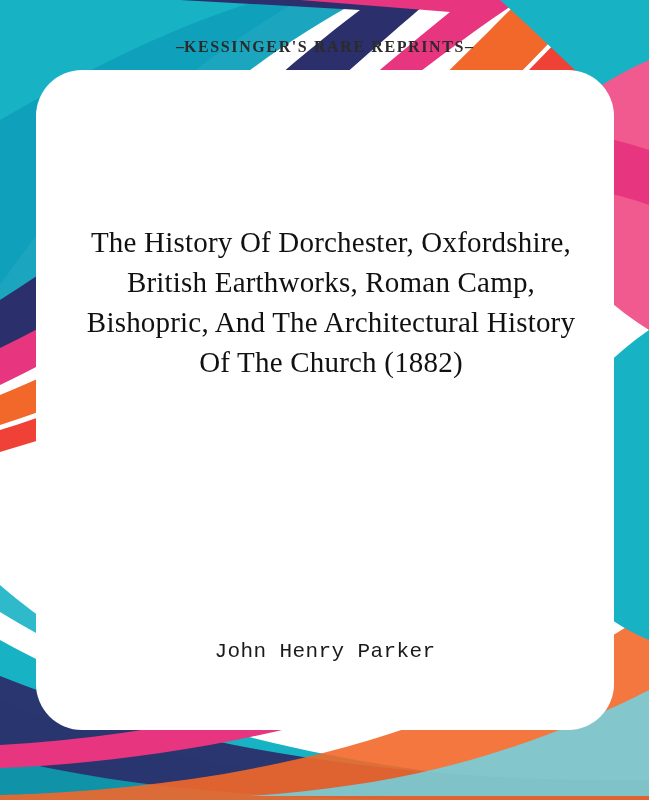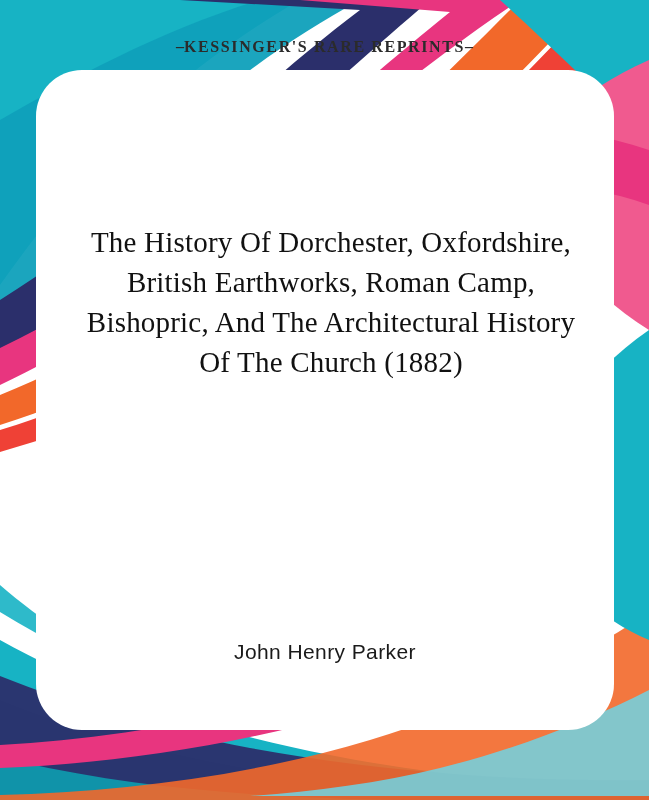--- a/index.html
+++ b/index.html
@@ -67,21 +67,21 @@
     letter-spacing: 0.2px;
   }
   .author-block {
     position: absolute;
     left: 62px;
     top: 640px;
     width: 526px;
     z-index: 5;
     text-align: center;
     color: #1a1a1a;
-    font-family: Liberation Sans, sans-serif;
+    font-family: Liberation Mono, monospace;
     font-size: 21px;
     letter-spacing: 0.4px;
   }
 </style>
 </head>
 <body>
 
 <div class="cover">
 
   <svg class="art-layer" viewBox="0 0 649 800" preserveAspectRatio="none" xmlns="http://www.w3.org/2000/svg">

